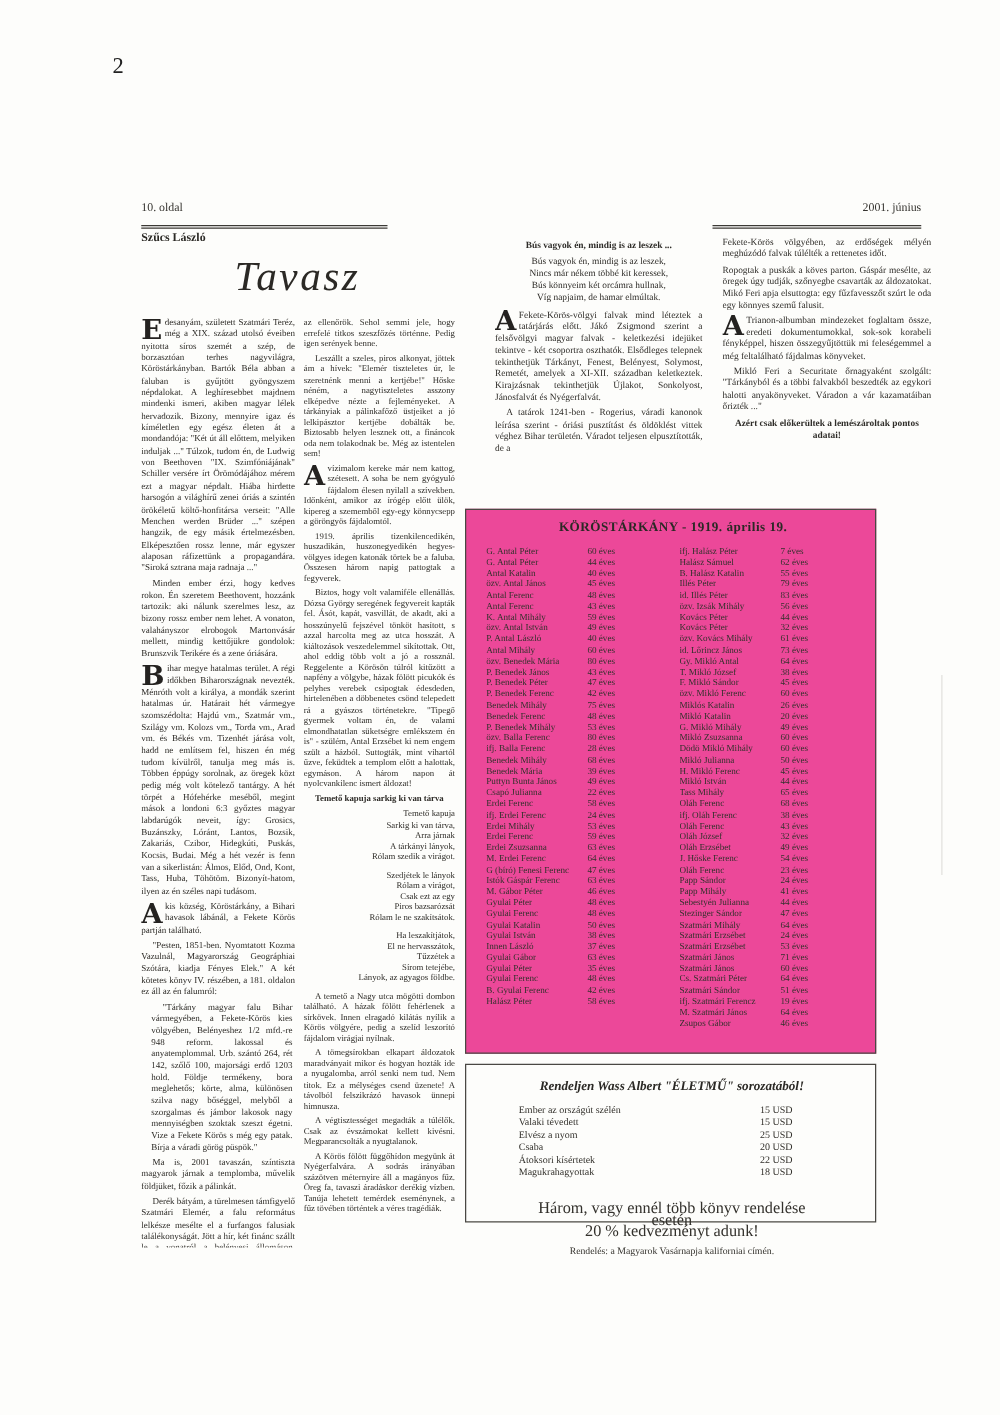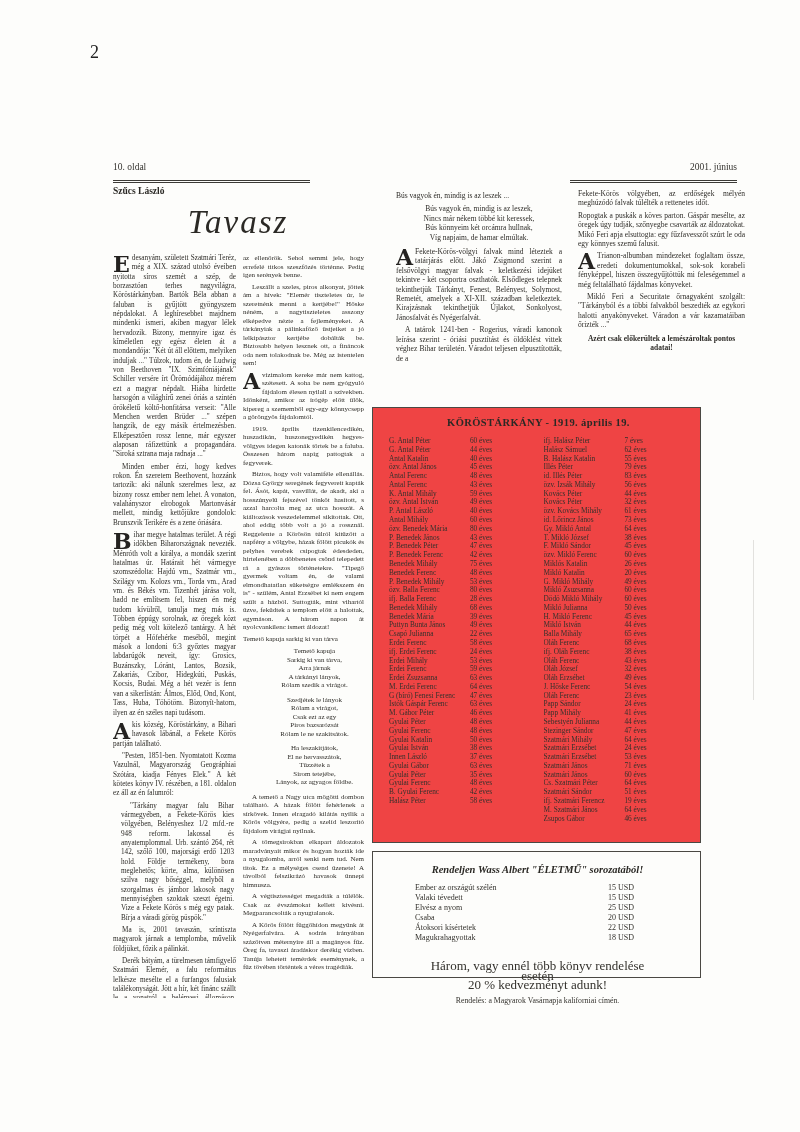--- a/index.html
+++ b/index.html
@@ -25,29 +25,29 @@
              font-size:33px;font-style:italic;letter-spacing:2px;color:#2b2925;}
   .col{position:absolute;text-align:justify;overflow:hidden;color:#2e2c28;}
   .col p{margin:0 0 3px 0;text-indent:9px;}
   .col p.nodent{text-indent:0;}
   .col1{left:113px;top:254px;width:123px;height:744px;font-size:7.2px;line-height:9.35px;}
   .col2{left:243px;top:254px;width:121px;height:750px;font-size:7px;line-height:8.5px;}
   .col3{left:396px;top:189px;width:166px;height:216px;font-size:7.5px;line-height:9.4px;}
   .col4{left:578px;top:189px;width:167px;height:216px;font-size:7.5px;line-height:9.4px;}
   .dropcap::first-letter{float:left;font-size:22px;line-height:16px;padding:2px 2px 0 0;
         font-weight:bold;font-family:"DejaVu Serif",serif;color:#242220;}
-  .poemhead{font-weight:normal;text-align:left;text-indent:0 !important;margin:2px 0 4px 0 !important;}
+  .poemhead{font-weight:bold;text-align:center;text-indent:0 !important;margin:2px 0 4px 0 !important;}
   .poem{white-space:pre-line;text-align:center;text-indent:0 !important;margin:0 0 5px 0 !important;}
-  .stanza{white-space:pre-line;text-align:center;text-indent:0 !important;margin:0 0 6px 22px !important;}
+  .stanza{white-space:pre-line;text-align:right;text-indent:0 !important;margin:0 0 6px 22px !important;}
   .closing{font-weight:bold;text-align:center;text-indent:0 !important;margin-top:4px !important;}
   .quoteblock{margin-left:8px !important;margin-right:2px !important;}
 
   
   .vbox{position:absolute;left:372px;top:407px;width:329px;height:436px;
-        border:1px solid #4a4843;background:#ef4444;box-sizing:border-box;
+        border:1px solid #4a4843;background:#ec4899;box-sizing:border-box;
         padding:9px 12px 4px 16px;}
   .vtitle{text-align:center;font-weight:bold;font-size:10.5px;letter-spacing:.4px;
           color:#2b2925;margin-bottom:9px;}
   .vcols{display:flex;gap:10px;}
   .vcol{flex:1;min-width:0;}
   .vrow{display:flex;font-size:7.3px;line-height:8.78px;color:#33312c;}
   .vname{width:56%;white-space:nowrap;overflow:hidden;}
   .vage{width:44%;white-space:nowrap;}
 
   
@@ -460,21 +460,21 @@
             <span class="vname">H. Mikló Ferenc</span>
             <span class="vage">45 éves</span>
           </div>
 
           <div class="vrow">
             <span class="vname">Mikló István</span>
             <span class="vage">44 éves</span>
           </div>
 
           <div class="vrow">
-            <span class="vname">Balla Mihály</span>
+            <span class="vname">Tass Mihály</span>
             <span class="vage">65 éves</span>
           </div>
 
           <div class="vrow">
             <span class="vname">Oláh Ferenc</span>
             <span class="vage">68 éves</span>
           </div>
 
           <div class="vrow">
             <span class="vname">ifj. Oláh Ferenc</span>

